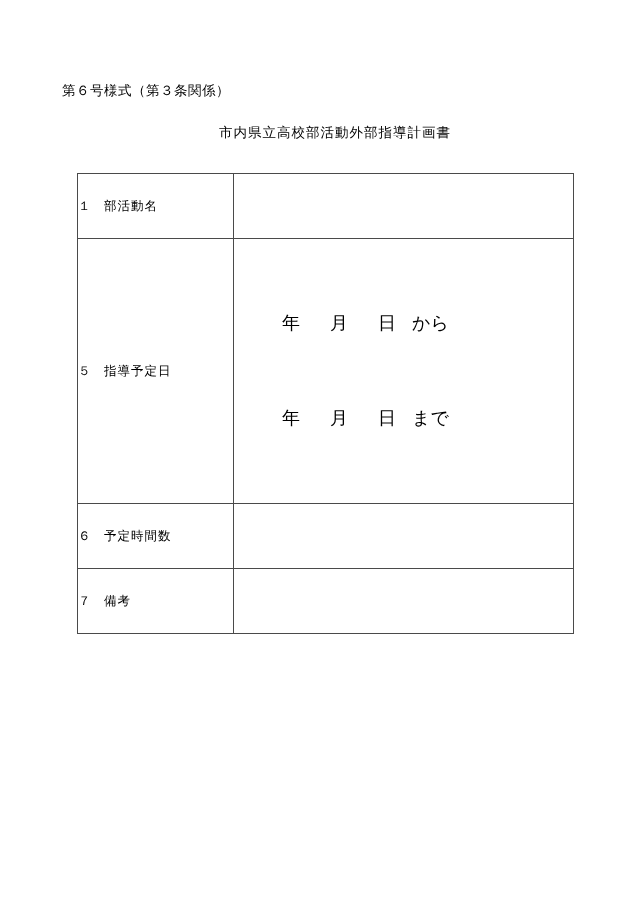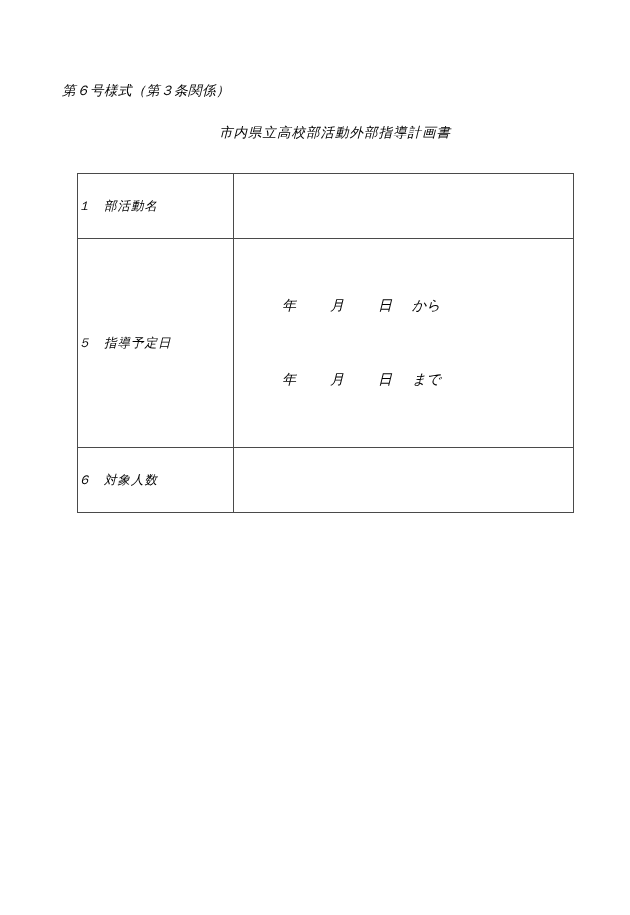--- a/index.html
+++ b/index.html
@@ -13,21 +13,20 @@
     font-family: "Liberation Serif", "DejaVu Serif", serif;
     color: #000000;
     position: relative;
     overflow: hidden;
   }
   .page {
     position: relative;
     width: 630px;
     height: 915px;
     box-sizing: border-box;
-    font-style: italic;
   }
   .form-number {
     position: absolute;
     left: 62px;
     top: 82px;
     font-size: 13.5px;
     letter-spacing: 0.5px;
     white-space: nowrap;
   }
   .doc-title {
@@ -64,21 +63,21 @@
     display: inline-block;
     width: 26px;
   }
   .value-cell {
     width: 339px;
     padding-left: 14px;
   }
   .date-lines {
     line-height: 1.75;
     padding: 6px 0 6px 48px;
-    font-size: 14px;
+    font-size: 18px;
     white-space: pre;
   }
   .date-line .y { display:inline-block; width: 48px; }
   .date-line .m { display:inline-block; width: 48px; }
   .date-line .d { display:inline-block; width: 34px; }
   .date-line .suffix { display:inline-block; }
 </style>
 </head>
 <body>
 
@@ -102,20 +101,26 @@
         </td>
         <td class="value-cell">
           <div class="date-lines">
             <div class="date-line"><span class="y">年</span><span class="m">月</span><span class="d">日</span><span class="suffix">から</span></div>
             <div class="date-line"><span class="y">年</span><span class="m">月</span><span class="d">日</span><span class="suffix">まで</span></div>
           </div>
         </td>
       </tr>
       <tr>
         <td class="label-cell" style="height:64px;">
-          <span class="label-num">６</span><span>対象人数</span>
+          <span class="label-num">６</span><span>予定時間数</span>
+        </td>
+        <td class="value-cell"></td>
+      </tr>
+      <tr>
+        <td class="label-cell" style="height:64px;">
+          <span class="label-num">７</span><span>備考</span>
         </td>
         <td class="value-cell"></td>
       </tr>
     </tbody>
   </table>
 
 </div>
 
 </body></html>

